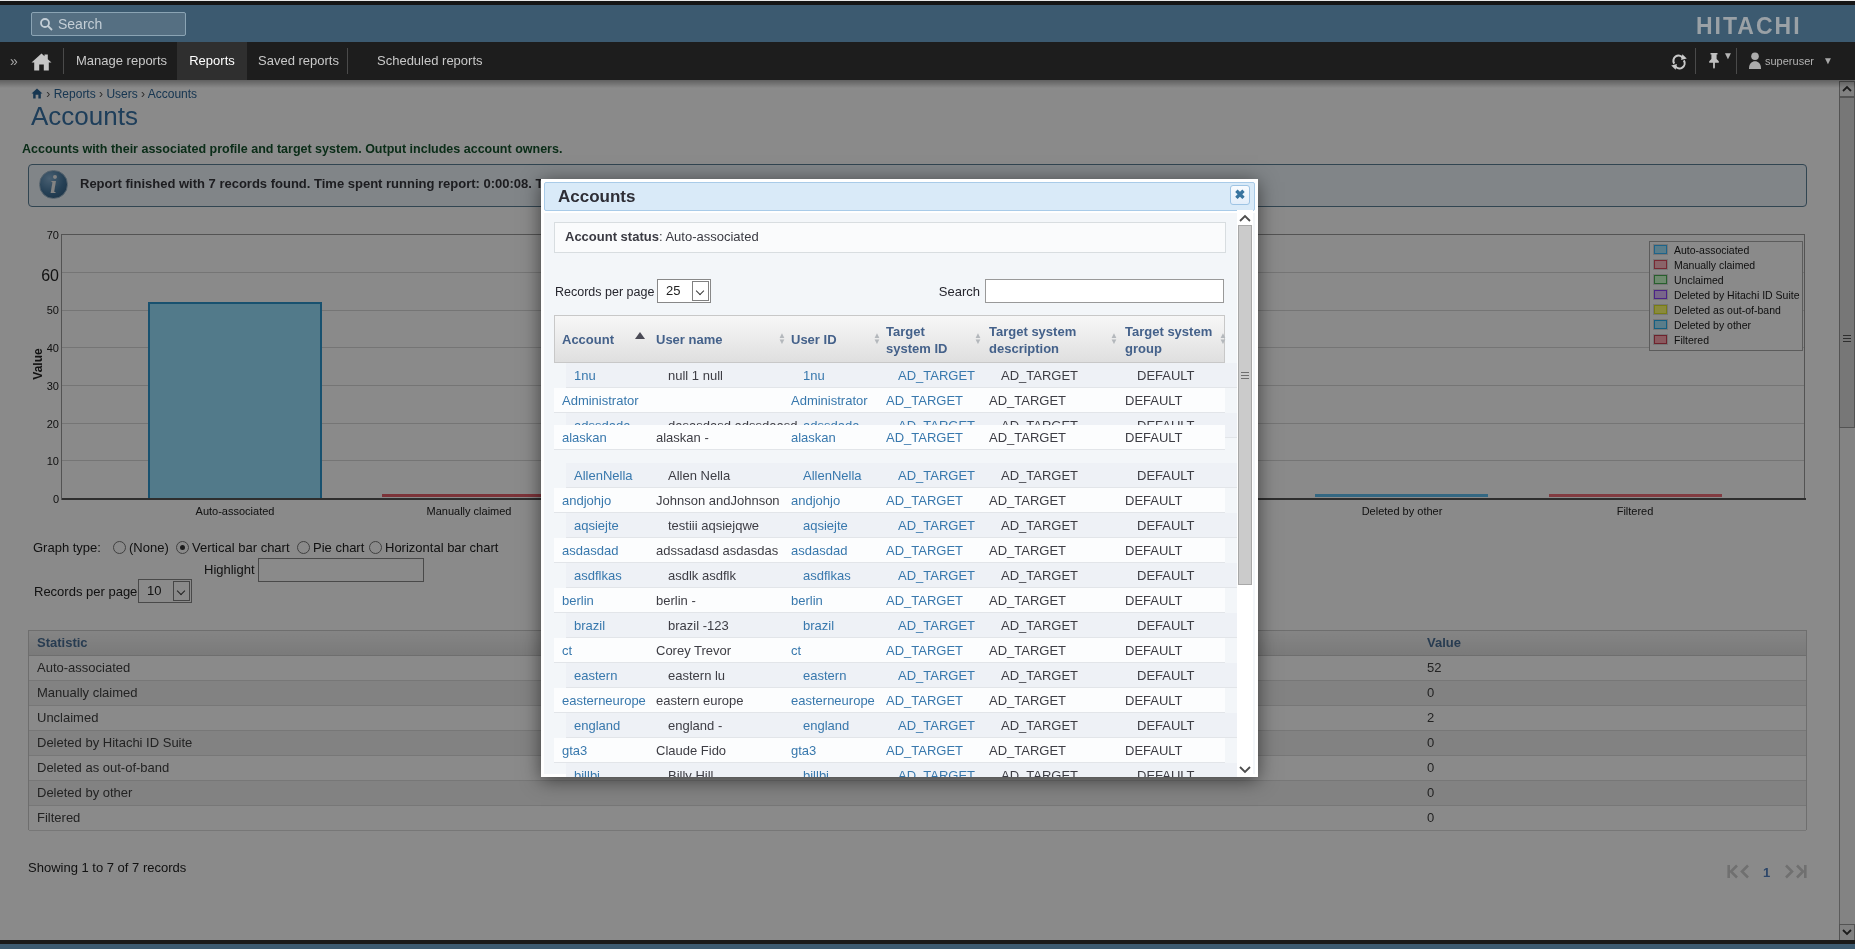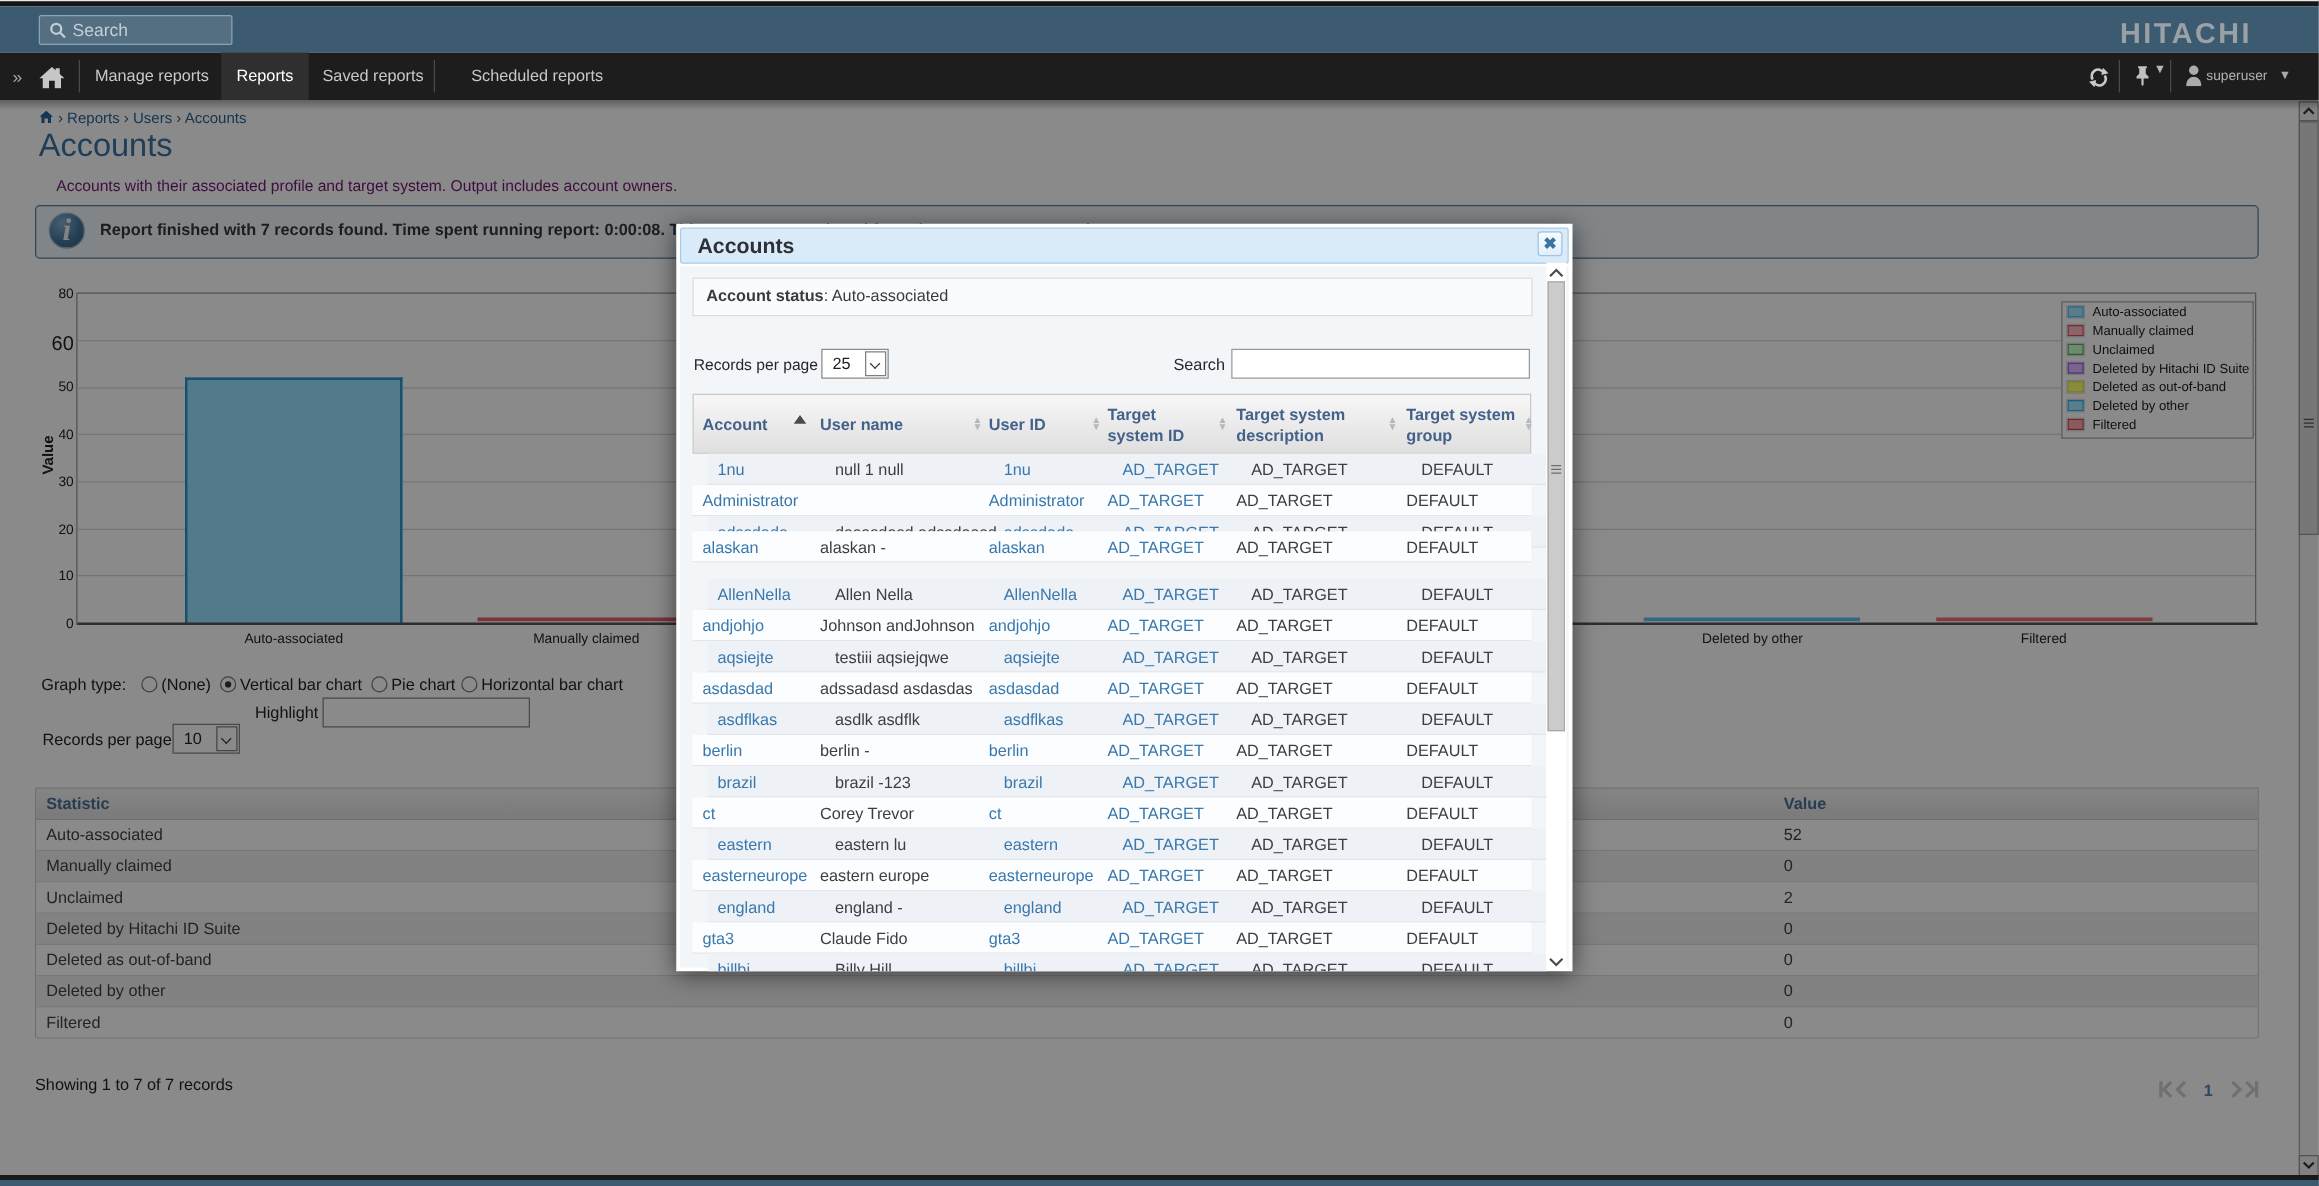--- a/index.html
+++ b/index.html
@@ -100,21 +100,21 @@
 <div id="content">
   <div class="abs" style="left:0; top:0; width:1855px; height:8px; background:linear-gradient(rgba(0,0,0,0.30),rgba(0,0,0,0)); z-index:5;"></div>
 
   <div class="t" style="left:31px; top:7px; font-size:12px; color:#2a6496;">
     <svg width="12" height="11" viewBox="0 0 22 20" style="vertical-align:-1px;">
         <path d="M11 1 L21 10 L18 10 L18 19 L13.5 19 L13.5 12.5 L8.5 12.5 L8.5 19 L4 19 L4 10 L1 10 Z" fill="#2a6496"></path>
       </svg>
     <span style="color:#555;"> › </span><span>Reports</span><span style="color:#555;"> › </span><span>Users</span><span style="color:#555;"> › </span><span>Accounts</span>
   </div>
   <div class="t" style="left:31px; top:21px; font-size:26px; color:#3873a7;">Accounts</div>
-  <div class="t" style="left:45px; top:62px; font-size:12.5px; font-weight:normal; color:#701a75;">Accounts with their associated profile and target system. Output includes account owners.</div>
+  <div class="t" style="left:22px; top:62px; font-size:12.5px; font-weight:bold; color:#14532d;">Accounts with their associated profile and target system. Output includes account owners.</div>
 
   <div class="abs" style="left:28px; top:84px; width:1779px; height:43px; background:#eef6fc; border:1px solid #5b7f96; border-radius:4px;"></div>
   <div class="abs" style="left:39px; top:90px; width:29px; height:29px; border-radius:50%; background:radial-gradient(circle at 35% 28%, #86b0d2, #45779e 55%, #2d567a); border:1px solid #9ab4c8; text-align:center;"><span style="display:inline-block; font-size:25px; line-height:28px; color:#f2f2f2; font-family:'Liberation Serif',serif; font-style:italic; font-weight:bold;">i</span></div>
   <div class="t" style="left:80px; top:96px; font-size:13px; font-weight:bold; color:#36363c;">Report finished with 7 records found. Time spent running report: 0:00:08. This report was produced from the most recent snapshot.</div>
 
   <div class="abs" id="chartbox" style="left:61px; top:154px; width:1744px; height:266px; border:1px solid #999;">
     <div class="abs" style="left:0; top:37px;  width:1742px; height:1px; background:#d9d9d9;"></div>
     <div class="abs" style="left:0; top:75px;  width:1742px; height:1px; background:#d9d9d9;"></div>
     <div class="abs" style="left:0; top:112px; width:1742px; height:1px; background:#d9d9d9;"></div>
     <div class="abs" style="left:0; top:150px; width:1742px; height:1px; background:#d9d9d9;"></div>
@@ -125,21 +125,21 @@
 
     <div class="abs" style="left:320px;  top:259px; width:173px; height:3px; background:rgb(230,95,105);"></div>
     <div class="abs" style="left:553px;  top:259px; width:173px; height:3px; background:rgb(140,220,140);"></div>
     <div class="abs" style="left:787px;  top:259px; width:173px; height:3px; background:rgb(190,140,250);"></div>
     <div class="abs" style="left:1020px; top:259px; width:173px; height:3px; background:rgb(230,235,85);"></div>
     <div class="abs" style="left:1253px; top:259px; width:173px; height:3px; background:rgb(95,190,240);"></div>
     <div class="abs" style="left:1487px; top:259px; width:173px; height:3px; background:rgb(240,110,120);"></div>
 
     <div class="abs" style="left:0; top:263px; width:1744px; height:2px; background:#555;"></div>
 
-    <div class="t" style="left:-47px; top:-6px;  width:44px; text-align:right; font-size:11px; color:#222;">80</div>
+    <div class="t" style="left:-47px; top:-6px;  width:44px; text-align:right; font-size:11px; color:#222;">70</div>
     <div class="t" style="left:-47px; top:32px;  width:44px; text-align:right; font-size:16px; color:#222;">60</div>
     <div class="t" style="left:-47px; top:69px;  width:44px; text-align:right; font-size:11px; color:#222;">50</div>
     <div class="t" style="left:-47px; top:107px; width:44px; text-align:right; font-size:11px; color:#222;">40</div>
     <div class="t" style="left:-47px; top:145px; width:44px; text-align:right; font-size:11px; color:#222;">30</div>
     <div class="t" style="left:-47px; top:183px; width:44px; text-align:right; font-size:11px; color:#222;">20</div>
     <div class="t" style="left:-47px; top:220px; width:44px; text-align:right; font-size:11px; color:#222;">10</div>
     <div class="t" style="left:-47px; top:258px; width:44px; text-align:right; font-size:11px; color:#222;">0</div>
     <div class="t" style="left:-74px; top:122px; font-size:12px; font-weight:bold; color:#222; transform:rotate(-90deg); transform-origin:center; width:100px; text-align:center;">Value</div>
 
     <div class="t" style="left:57px;   top:270px; width:232px; text-align:center; font-size:11px; color:#222;">Auto-associated</div>

